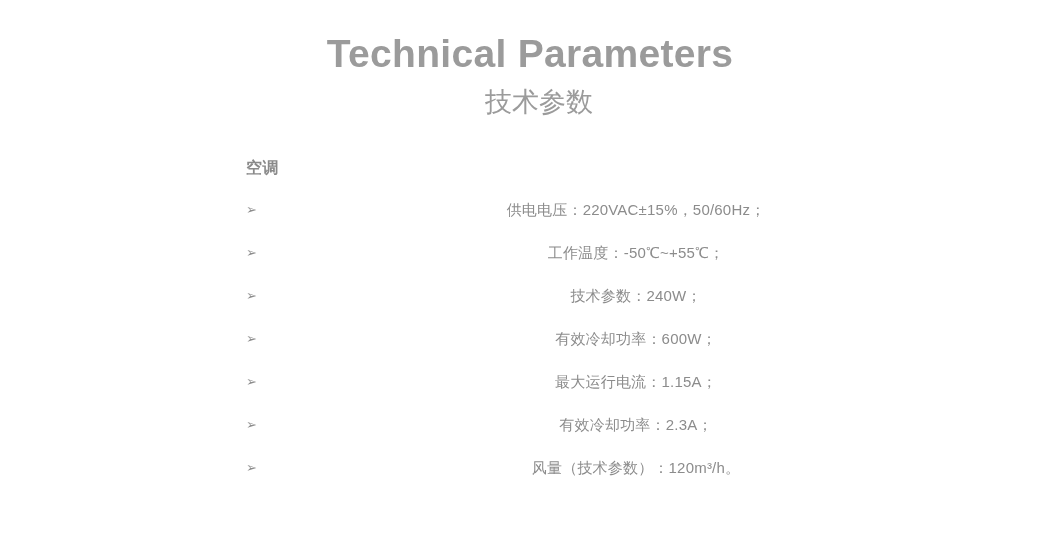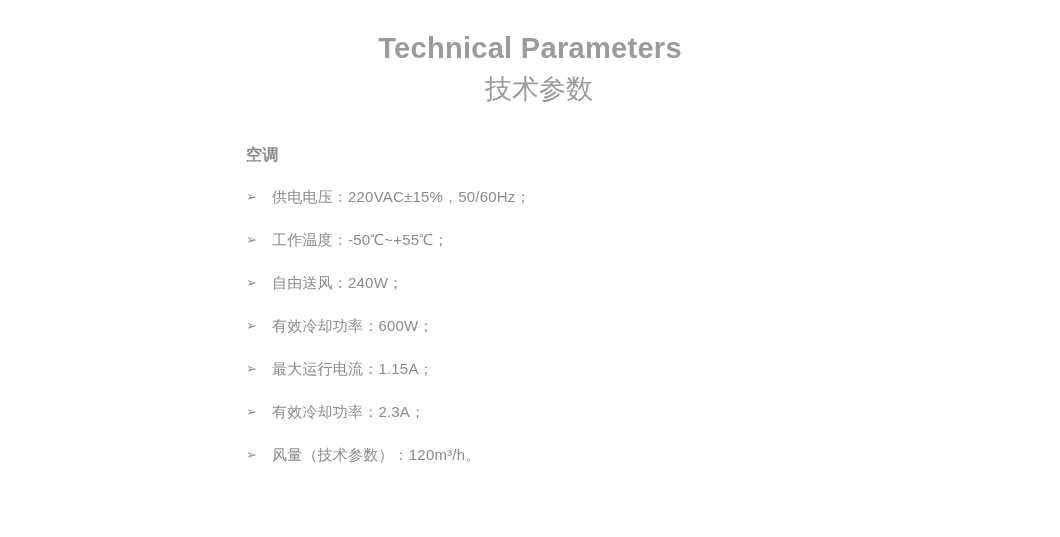--- a/index.html
+++ b/index.html
@@ -18,21 +18,21 @@
     position: relative;
     width: 1060px;
     height: 537px;
     box-sizing: border-box;
   }
   .title-block {
     text-align: center;
     padding-top: 30px;
   }
   .title-en {
-    font-size: 29px;
+    font-size: 39px;
     font-weight: bold;
     color: #9b9b9b;
     letter-spacing: 0.3px;
     line-height: 1.25;
   }
   .title-cn {
     font-size: 27px;
     font-weight: normal;
     color: #9b9b9b;
     line-height: 1.3;
@@ -70,20 +70,21 @@
   .bullet-icon {
     flex: 0 0 auto;
     width: 26px;
     color: #8c8c8c;
     font-size: 13px;
     line-height: 1.35;
   }
   .spec-text {
     flex: 1 1 auto;
     letter-spacing: 0.2px;
+    text-align: center;
   }
 </style>
 </head>
 <body>
 
 <div class="page">
 
   <div class="title-block">
     <div class="title-en">Technical Parameters</div>
     <div class="title-cn">技术参数</div>
@@ -96,21 +97,21 @@
       <li class="spec-item">
         <span class="bullet-icon">➢</span>
         <span class="spec-text">供电电压：220VAC±15%，50/60Hz；</span>
       </li>
       <li class="spec-item">
         <span class="bullet-icon">➢</span>
         <span class="spec-text">工作温度：-50℃~+55℃；</span>
       </li>
       <li class="spec-item">
         <span class="bullet-icon">➢</span>
-        <span class="spec-text">自由送风：240W；</span>
+        <span class="spec-text">技术参数：240W；</span>
       </li>
       <li class="spec-item">
         <span class="bullet-icon">➢</span>
         <span class="spec-text">有效冷却功率：600W；</span>
       </li>
       <li class="spec-item">
         <span class="bullet-icon">➢</span>
         <span class="spec-text">最大运行电流：1.15A；</span>
       </li>
       <li class="spec-item">

